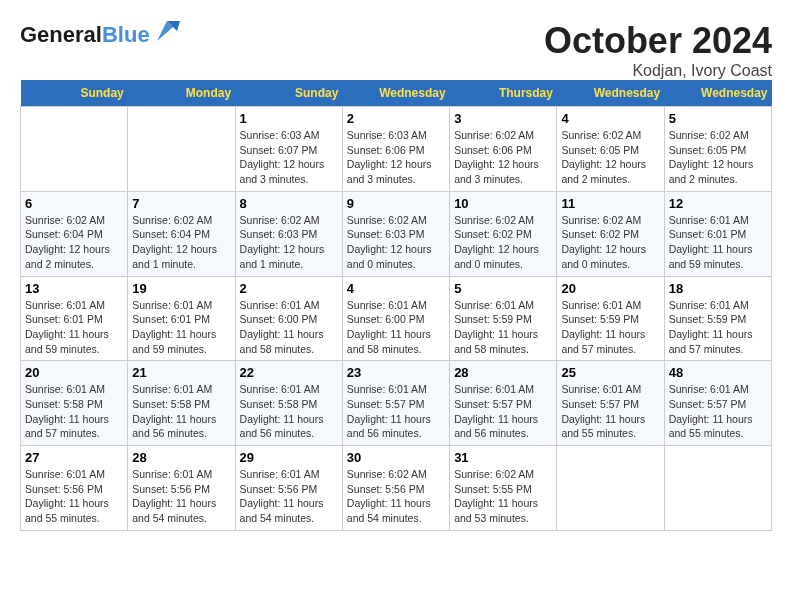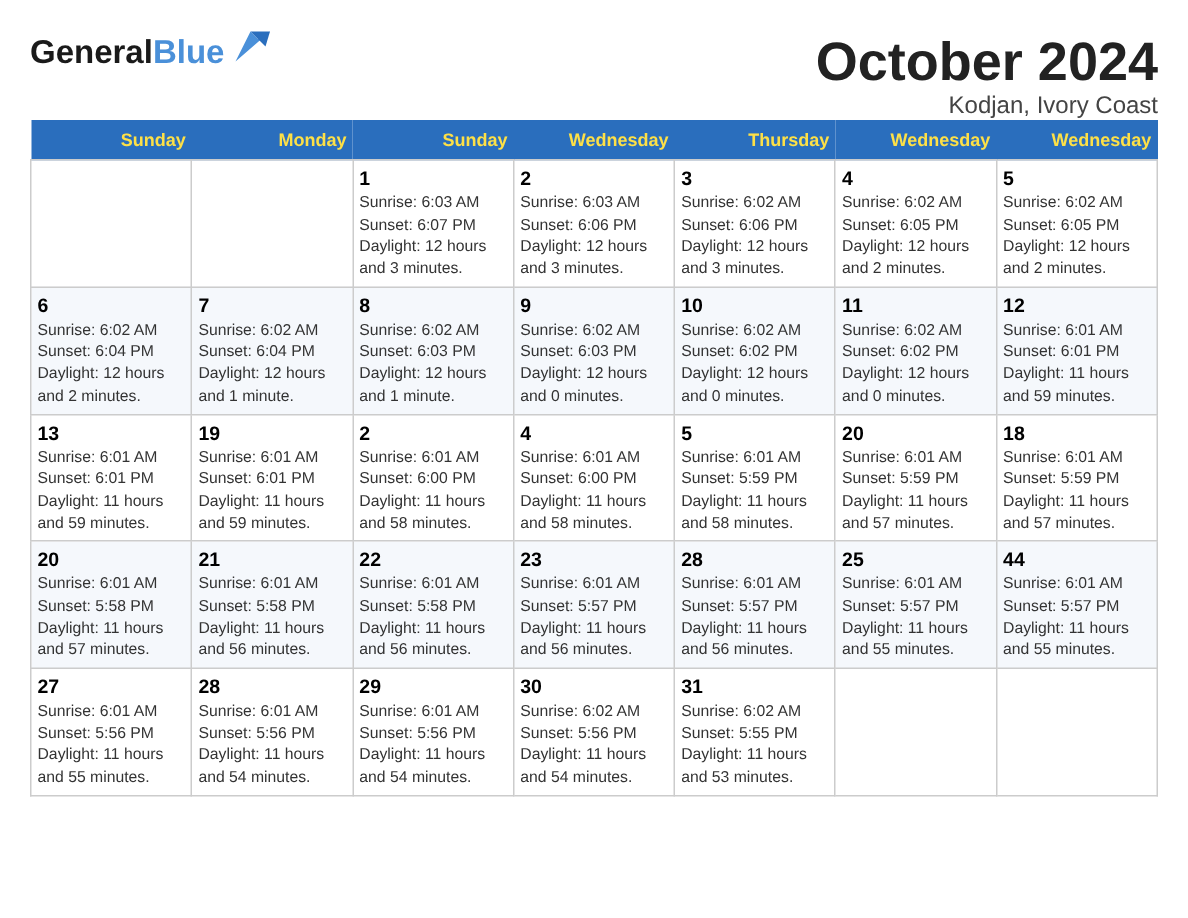--- a/index.html
+++ b/index.html
@@ -303,21 +303,21 @@
 and 56 minutes.</div>
         </td>
         <td>
           <div class="day-num">25</div>
           <div class="day-info" style="white-space: pre-line;">Sunrise: 6:01 AM
 Sunset: 5:57 PM
 Daylight: 11 hours
 and 55 minutes.</div>
         </td>
         <td>
-          <div class="day-num">44</div>
+          <div class="day-num">48</div>
           <div class="day-info" style="white-space: pre-line;">Sunrise: 6:01 AM
 Sunset: 5:57 PM
 Daylight: 11 hours
 and 55 minutes.</div>
         </td>
       </tr>
       <tr>
         <td>
           <div class="day-num">27</div>
           <div class="day-info" style="white-space: pre-line;">Sunrise: 6:01 AM

